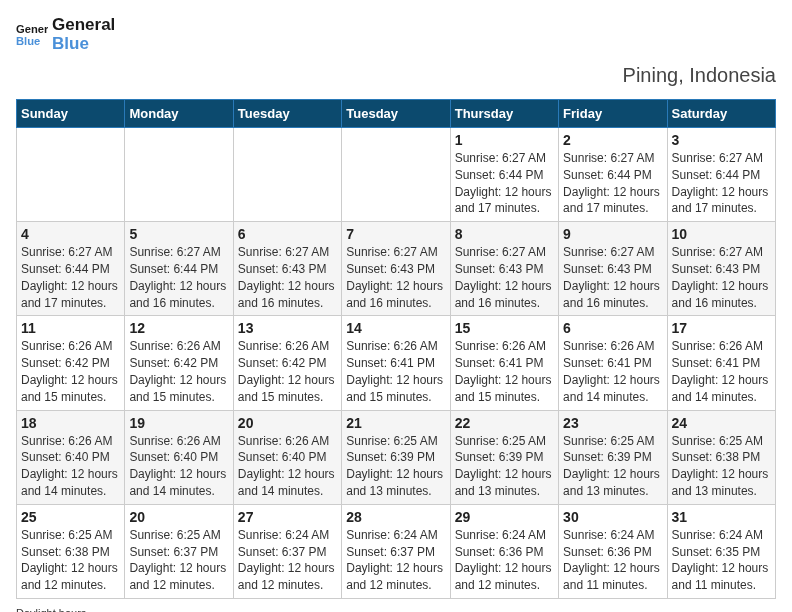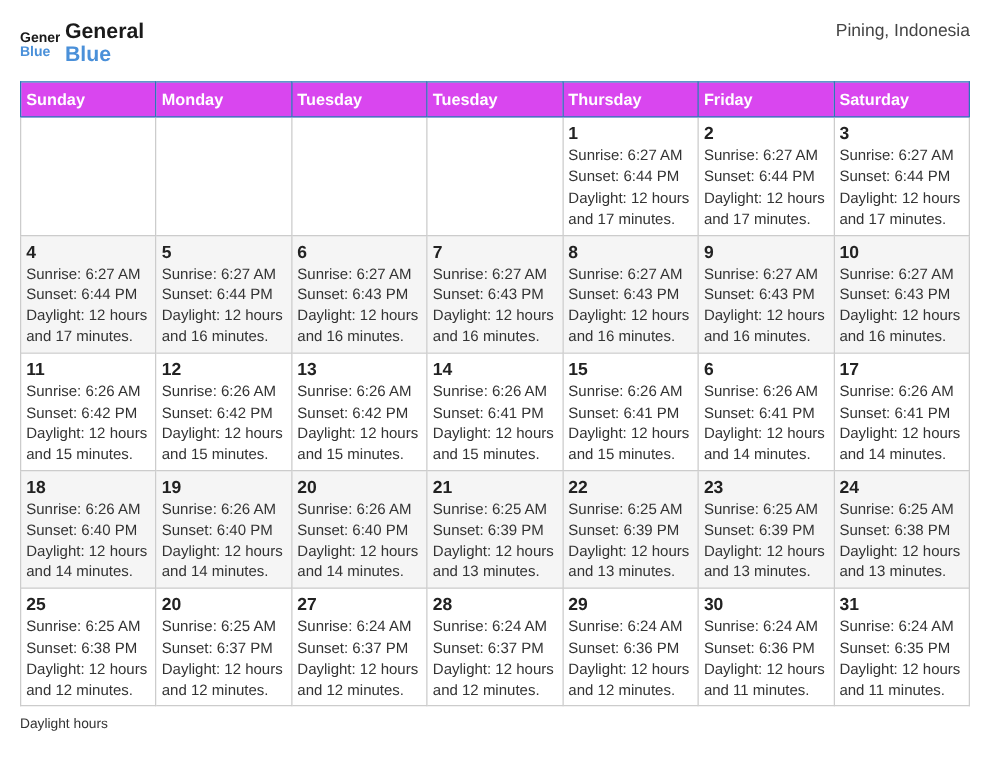--- a/index.html
+++ b/index.html
@@ -27,30 +27,31 @@
     }
     .title-area {
       text-align: right;
     }
     .month-title {
       font-size: 36px;
       font-weight: 300;
       color: #222;
     }
     .location-title {
-      font-size: 14px;
+      font-size: 20px;
       color: #444;
+      margin-top: 48px;
     }
     table {
       width: 100%;
       border-collapse: collapse;
       font-size: 11px;
     }
     thead th {
-      background-color: #d946ef;
+      background-color: #0c4a6e;
       color: #fff;
       padding: 6px 4px;
       text-align: left;
       font-size: 13px;
       font-weight: bold;
       border: 1px solid #2979b8;
     }
     tbody td {
       border: 1px solid #ccc;
       vertical-align: top;

